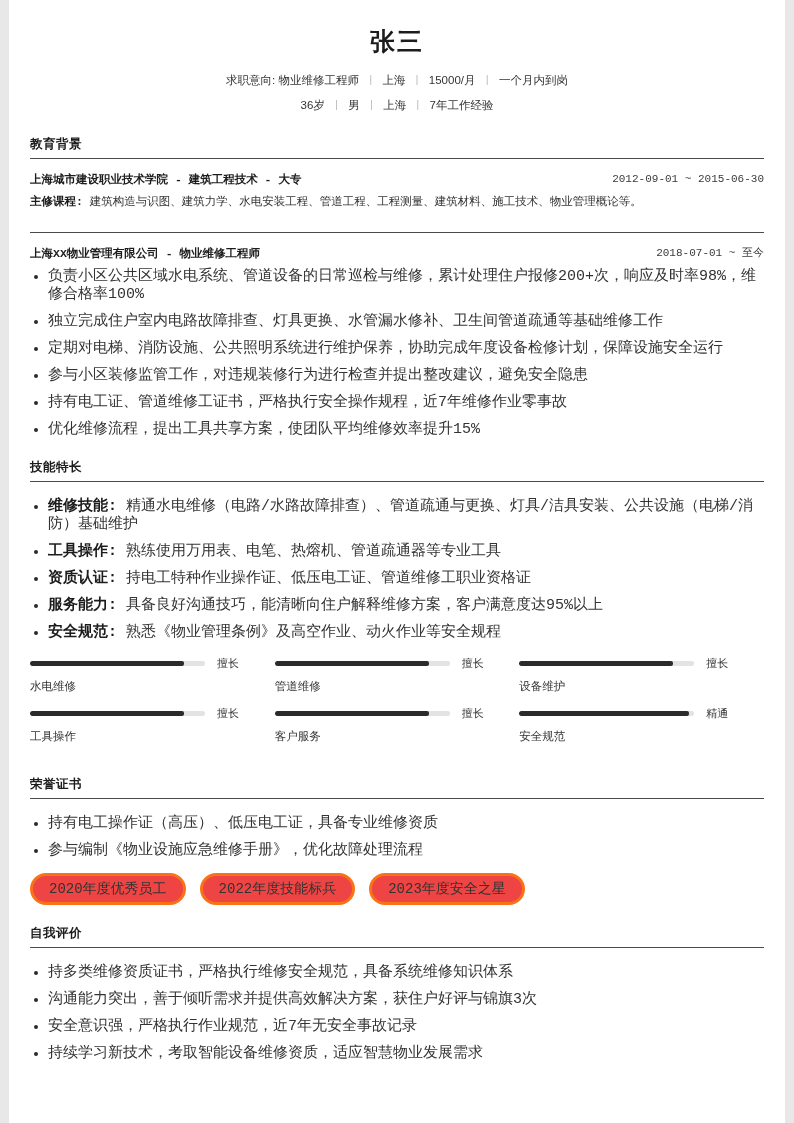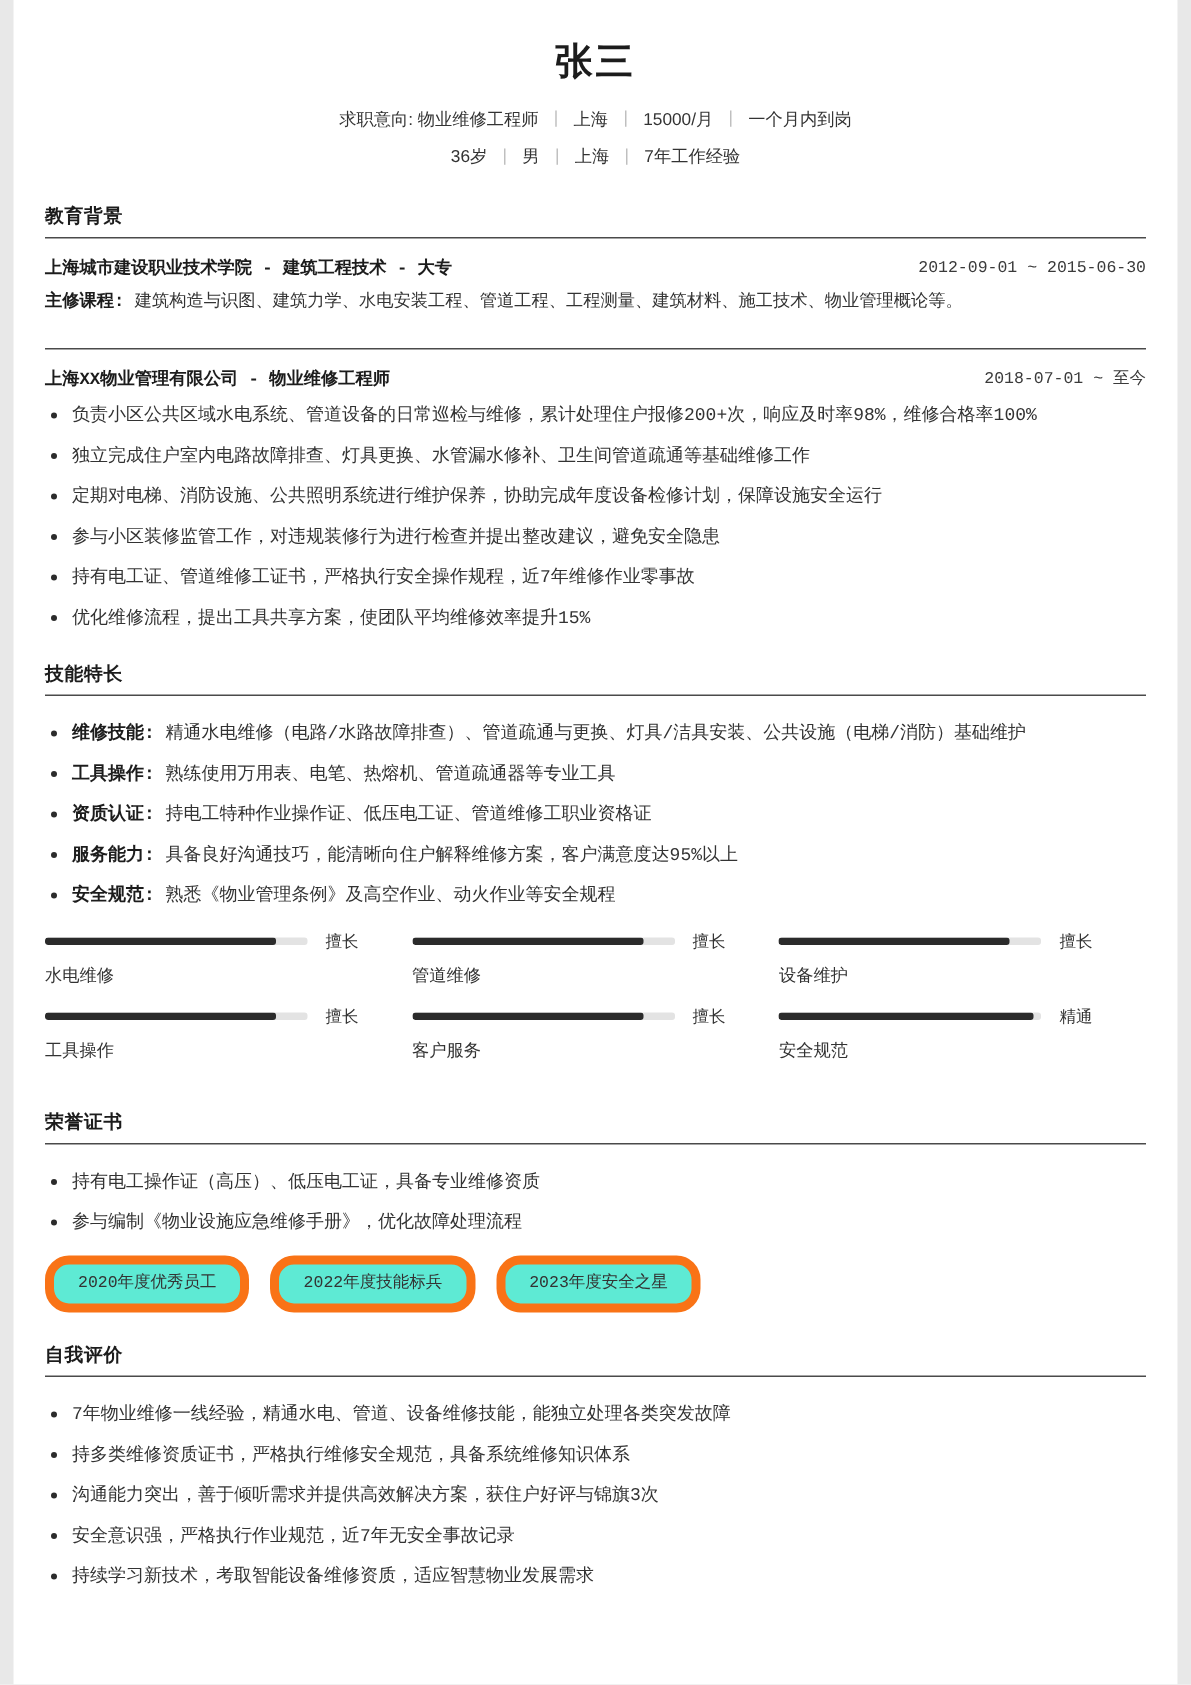--- a/index.html
+++ b/index.html
@@ -83,21 +83,21 @@
     color: #333333;
     margin-top: 3px;
   }
   .entry-sub b { color: #1c1c1c; }
 
   
   ul.bullets { list-style: none; margin-top: 5px; }
   ul.bullets li {
     position: relative;
     padding-left: 18px;
-    font-size: 12px;
+    font-size: 15px;
     line-height: 18px;
     color: #333333;
     margin-bottom: 9px;
   }
   ul.bullets li:last-child { margin-bottom: 0; }
   ul.bullets li::before {
     content: "";
     position: absolute;
     left: 4px;
     top: 7px;
@@ -147,28 +147,28 @@
     margin-top: 8px;
   }
 
   
   .tags {
     display: flex;
     flex-wrap: wrap;
     margin-top: 13px;
   }
   .tag {
-    font-size: 11px;
-    color: #333333;
-    border: 6px solid #f97316;
+    font-size: 14px;
+    color: #333333;
+    border: 3px solid #f97316;
     border-radius: 16px;
     padding: 6px 16px;
     margin-right: 14px;
     line-height: 14px;
-    background: #5eead4;
+    background: #ef4444;
   }
 </style>
 </head>
 <body>
 
 <div class="page">
 
   <div class="resume-header">
     <div class="cand-name">张三</div>
 
@@ -332,21 +332,20 @@
         <div class="tag">2023年度安全之星</div>
       </div>
     </div>
   </div>
 
   <div class="section">
     <div class="section-title">自我评价</div>
     <div class="section-rule"></div>
     <div class="section-body">
       <ul class="bullets">
-        <li>7年物业维修一线经验，精通水电、管道、设备维修技能，能独立处理各类突发故障</li>
         <li>持多类维修资质证书，严格执行维修安全规范，具备系统维修知识体系</li>
         <li>沟通能力突出，善于倾听需求并提供高效解决方案，获住户好评与锦旗3次</li>
         <li>安全意识强，严格执行作业规范，近7年无安全事故记录</li>
         <li>持续学习新技术，考取智能设备维修资质，适应智慧物业发展需求</li>
       </ul>
     </div>
   </div>
 
 </div>
 

